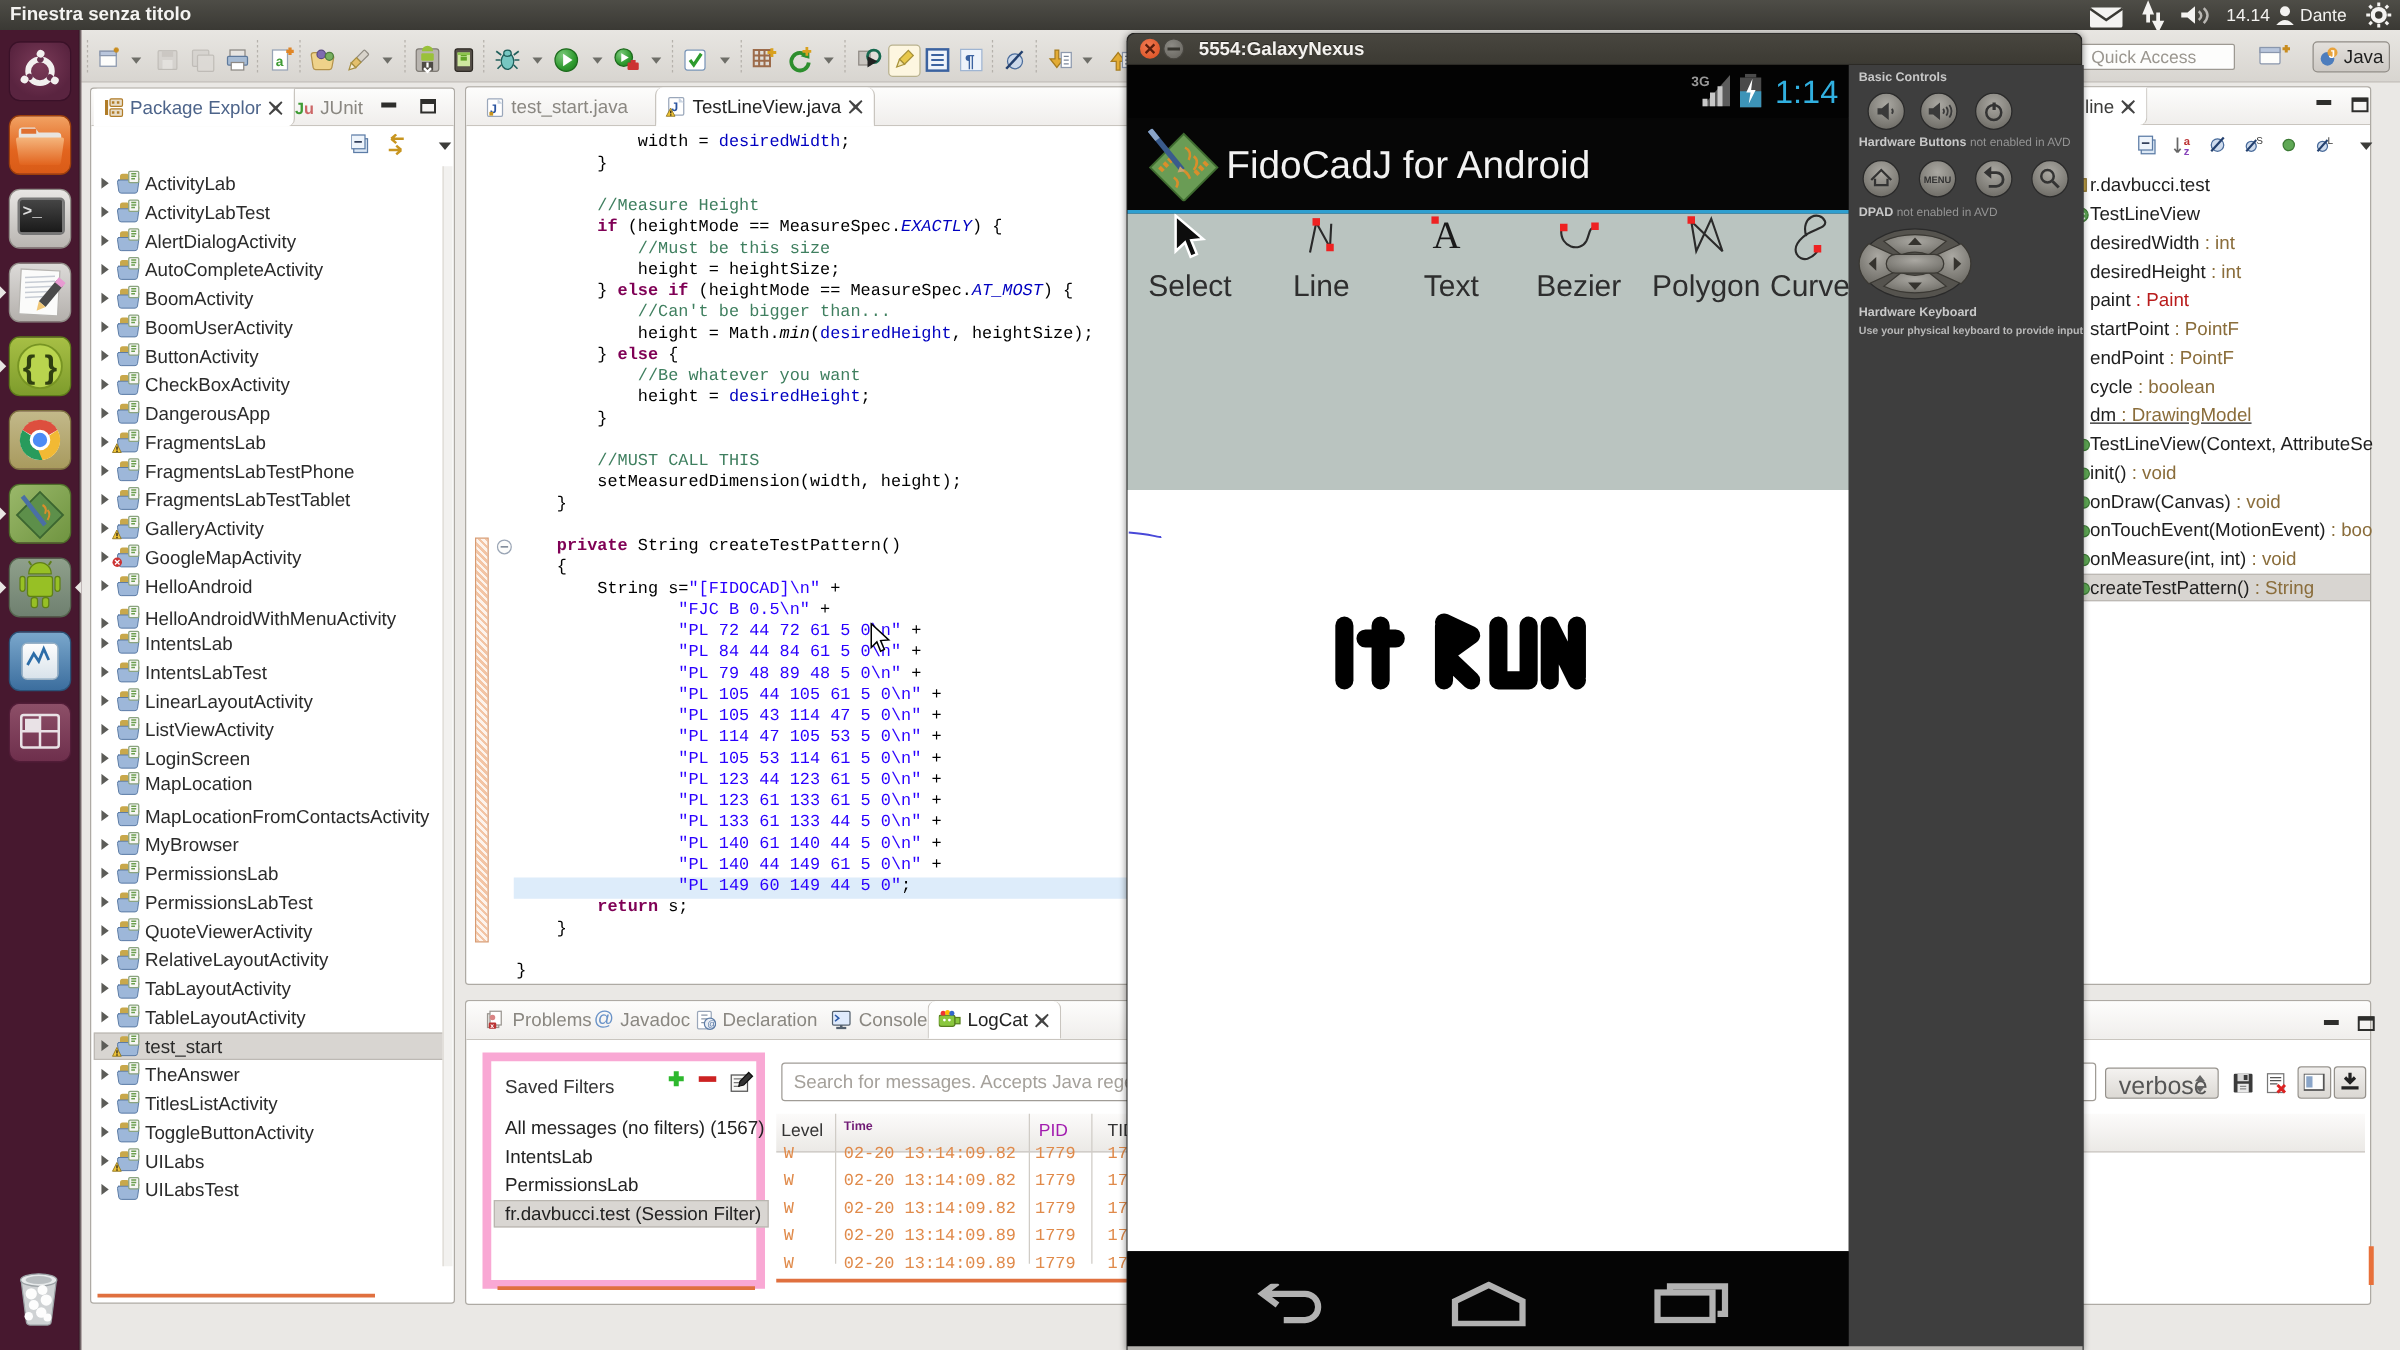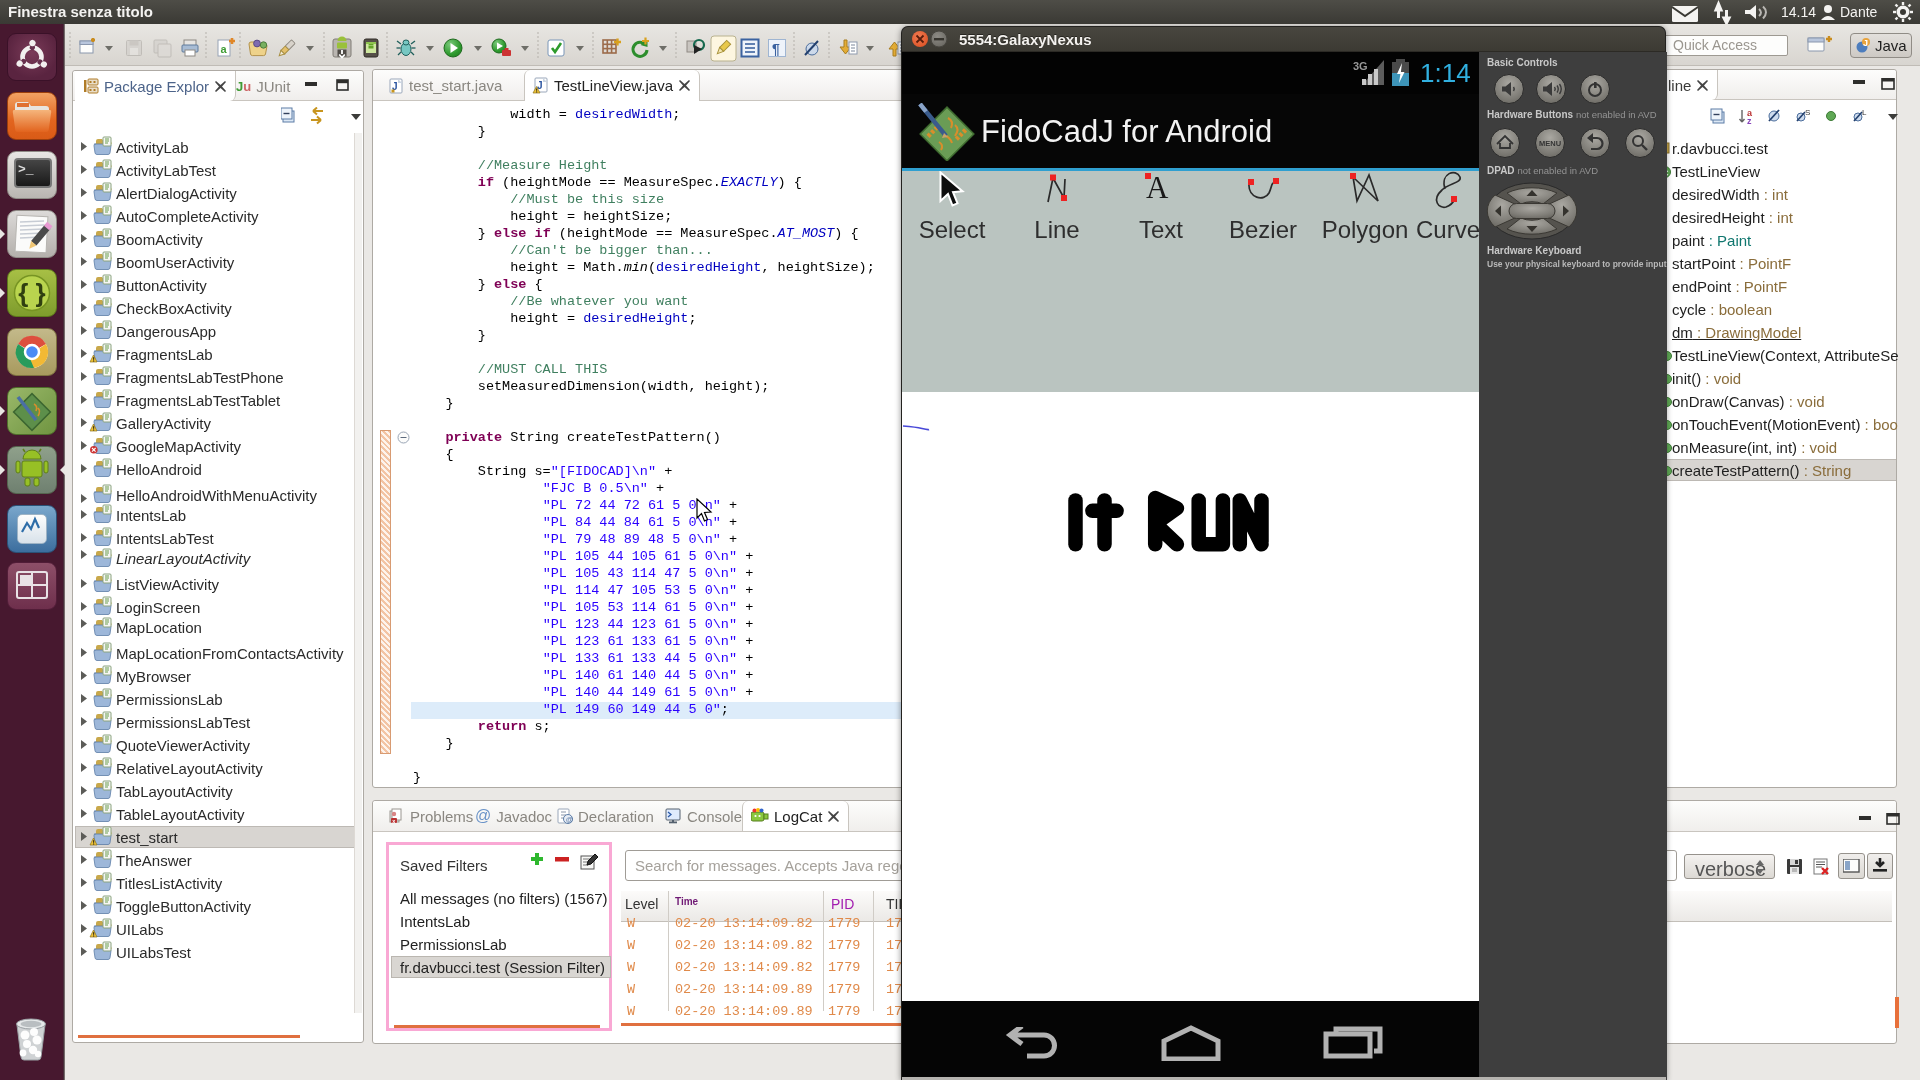--- a/index.html
+++ b/index.html
@@ -448,21 +448,21 @@
         </div>
       <div style="position:absolute;left:8px;top:395.5px;height:23px;display:flex;align-items:center;gap:4px;">
           <svg width="7" height="10" style="flex:none">
             <use href="#tri"></use>
           </svg>
           <svg width="20" height="18" style="flex:none;overflow:visible">
             <use href="#fol"></use>
           </svg>
           <span style="white-space:nowrap">IntentsLabTest</span>
         </div>
-      <div style="position:absolute;left:8px;top:418.5px;height:23px;display:flex;gap:4px;font-style:italic;">
+      <div style="position:absolute;left:8px;top:418.5px;height:23px;display:flex;align-items:center;gap:4px;">
           <svg width="7" height="10" style="flex:none">
             <use href="#tri"></use>
           </svg>
           <svg width="20" height="18" style="flex:none;overflow:visible">
             <use href="#fol"></use>
           </svg>
           <span style="white-space:nowrap">LinearLayoutActivity</span>
         </div>
       <div style="position:absolute;left:8px;top:441.5px;height:23px;display:flex;align-items:center;gap:4px;">
           <svg width="7" height="10" style="flex:none">
@@ -745,21 +745,21 @@
           <rect x="-4" y="6" width="9" height="10" fill="#c8a84b" stroke="#8a702a"></rect>
         </svg>
         <div style="position:absolute;left:17px;top:0px;height:23px;">r.davbucci.test</div>
       <svg width="13" height="23" style="position:absolute;left:9px;top:23px;overflow:visible">
           <circle cx="1" cy="12" r="5.5" fill="#5fa855" stroke="#3c7a35"></circle>
           <text x="-2" y="16" font-size="9" fill="#fff" font-weight="bold">C</text>
         </svg>
         <div style="position:absolute;left:17px;top:23px;height:23px;">TestLineView</div>
       <div style="position:absolute;left:17px;top:46px;height:23px;">desiredWidth<span style="color:#8a6d3b"> : int</span></div>
       <div style="position:absolute;left:17px;top:69px;height:23px;">desiredHeight<span style="color:#8a6d3b"> : int</span></div>
-      <div style="position:absolute;left:17px;top:92px;height:23px;">paint<span style="color:#0f766e"> : Paint</span></div>
+      <div style="position:absolute;left:17px;top:92px;height:23px;">paint<span style="color:#b91c1c"> : Paint</span></div>
       <div style="position:absolute;left:17px;top:115px;height:23px;">startPoint<span style="color:#8a6d3b"> : PointF</span></div>
       <div style="position:absolute;left:17px;top:138px;height:23px;">endPoint<span style="color:#8a6d3b"> : PointF</span></div>
       <div style="position:absolute;left:17px;top:161px;height:23px;">cycle<span style="color:#8a6d3b"> : boolean</span></div>
       <div style="position:absolute;left:17px;top:184px;height:23px;text-decoration:underline;">dm<span style="color:#8a6d3b"> : DrawingModel</span></div>
       <svg width="13" height="23" style="position:absolute;left:9px;top:207px;overflow:visible">
           <circle cx="3" cy="12" r="4.5" fill="#5fa855" stroke="#3c7a35"></circle>
         </svg>
         <div style="position:absolute;left:17px;top:207px;height:23px;">TestLineView(Context, AttributeSe</div>
       <svg width="13" height="23" style="position:absolute;left:9px;top:230px;overflow:visible">
           <circle cx="3" cy="12" r="4.5" fill="#5fa855" stroke="#3c7a35"></circle>
@@ -823,21 +823,21 @@
           <rect x="13" y="6" width="4" height="5" fill="#8ac73e" stroke="#577f1f"></rect>
           <circle cx="4.5" cy="8" r="1.1" fill="#fff"></circle>
           <circle cx="8.5" cy="8" r="1.1" fill="#fff"></circle>
         </svg>
       <span style="color:#222">LogCat</span>
       <svg width="13" height="13" viewBox="0 0 13 13">
           <path d="M2 1 L6.5 5 L11 1 L12 2 L8 6.5 L12 11 L11 12 L6.5 8 L2 12 L1 11 L5 6.5 L1 2 Z" fill="#444"></path>
         </svg>
     </div>
 
-    <div style="position:absolute;left:13px;top:41px;width:226px;height:189px;border:3px solid #f9a8d4;">
+    <div style="position:absolute;left:13px;top:41px;width:226px;height:189px;border:7px solid #f9a8d4;">
       <div style="position:absolute;left:11px;top:12px;font-size:15px;color:#333;">Saved Filters</div>
       <svg width="80" height="24" style="position:absolute;left:140px;top:6px">
         <path d="M8 2 v12 M2 8 h12" stroke="#2eb82e" stroke-width="4"></path>
         <rect x="26" y="6" width="14" height="4.5" fill="#cc2222"></rect>
         <g transform="translate(52,2)">
             <rect x="0" y="3" width="13" height="13" fill="#f8f8f6" stroke="#555"></rect>
             <path d="M2 6 h7 M2 9 h7 M2 12 h5" stroke="#777"></path>
             <path d="M14 1 l3 3 l-7 7 l-4 1 l1 -4 Z" fill="#333" stroke="#111"></path>
           </g>
       </svg>

